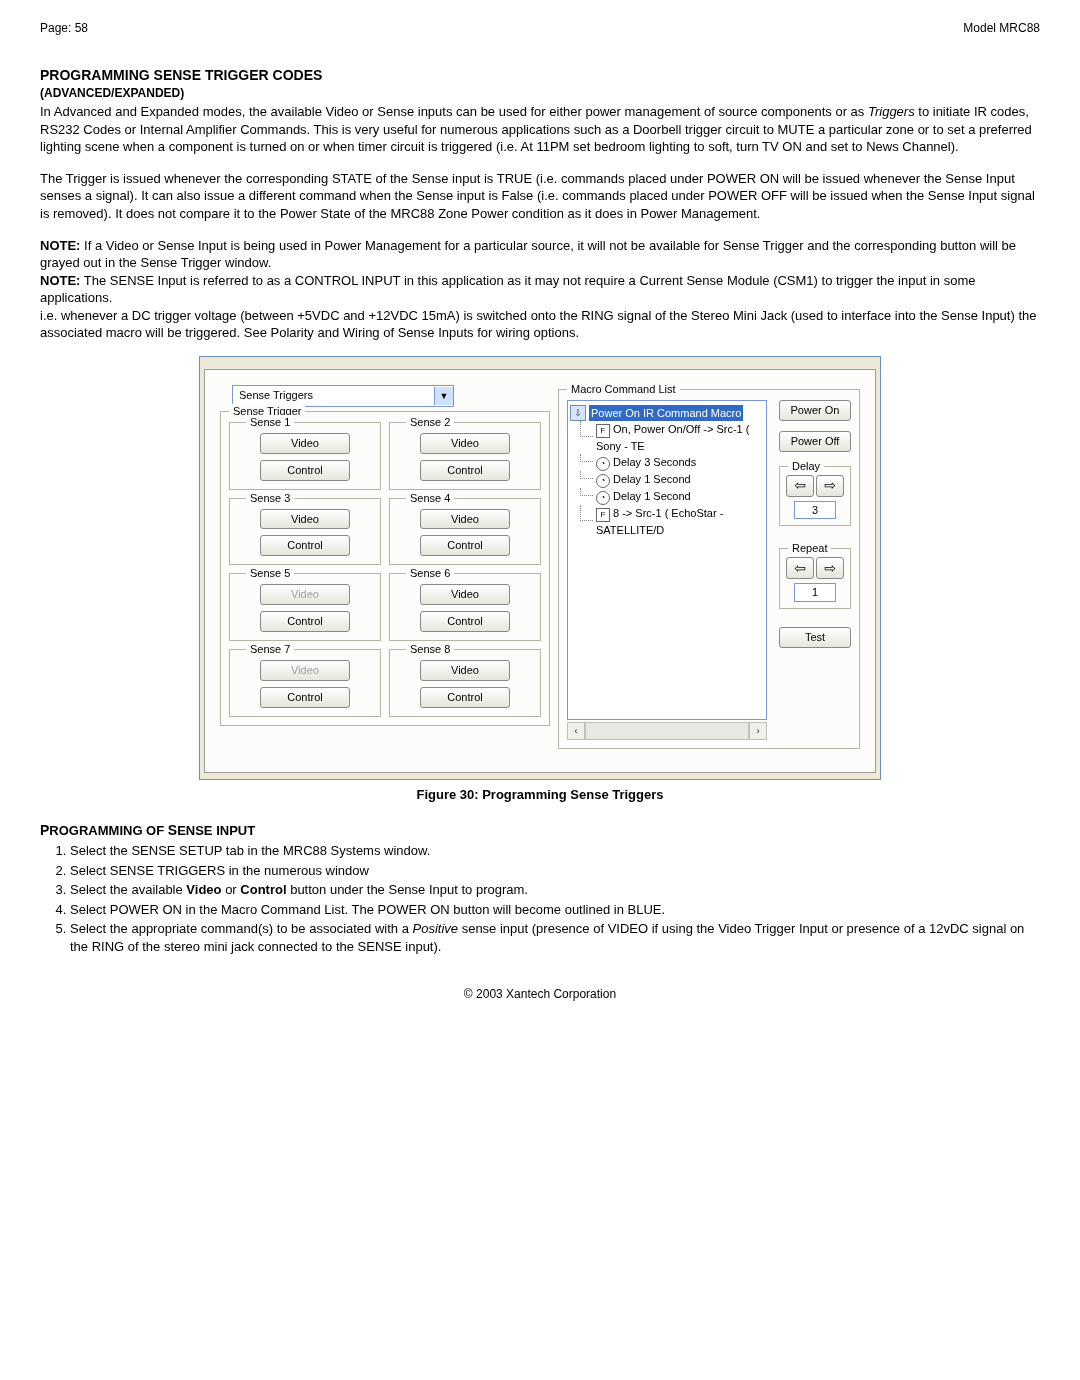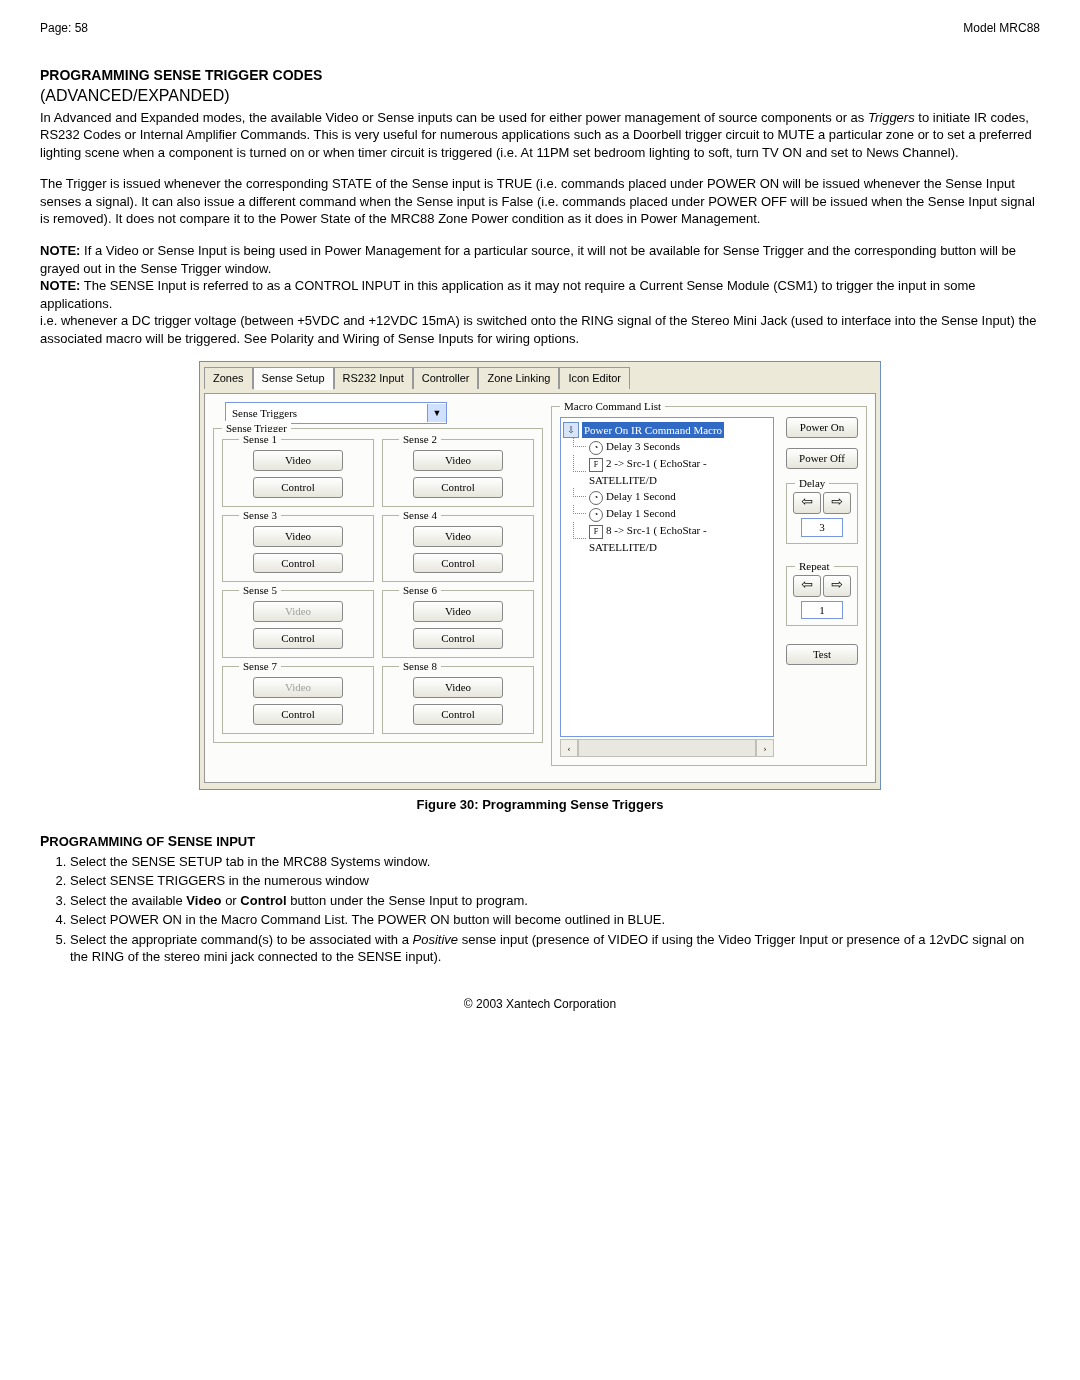--- a/index.html
+++ b/index.html
@@ -7,21 +7,21 @@
     font-size: 13px;
     margin: 0;
     padding: 20px 40px;
     background: #fff;
     color: #000;
     width: 1000px;
     line-height: 1.35;
   }
   .header-row { display: flex; justify-content: space-between; font-size: 12px; margin-bottom: 30px; }
   h2 { font-size: 14px; font-weight: bold; margin: 0; }
-  .subhead { font-size: 16px; font-weight: normal; margin: 0 0 2px 0; }
+  .subhead { font-size: 12px; font-weight: bold; margin: 0 0 2px 0; }
   p { margin: 0 0 14px 0; }
 
   .app-window {
     width: 680px;
     margin: 10px auto 6px auto;
     border: 1px solid #6a8fc0;
     background: #ece9d8;
     font-size: 11px;
     font-family: Tahoma, Arial, sans-serif;
   }
@@ -46,25 +46,24 @@
   .tabstrip span {
     display: inline-block; padding: 3px 8px;
     border: 1px solid #999; border-bottom: none;
     background: #ece9d8; font-size: 11px;
     position: relative; top: 1px;
   }
   .tabstrip span.active { background: #fcfcfa; border-bottom: 1px solid #fcfcfa; }
   .tab-panel {
     border: 1px solid #999;
     background: #fcfcfa;
-    padding: 8px;
+    padding: 15px;
     display: flex;
     gap: 8px;
-    margin: 4px 4px 6px 4px;
-    font-family: Liberation Serif, serif;
+    margin: 12px 4px 6px 4px;
   }
   .left-col { flex: 0 0 330px; }
   .right-col { flex: 1; }
 
   .dropdown-row { margin-bottom: 4px; padding-left: 12px; }
   .dropdown {
     display: inline-flex; align-items: center;
     border: 1px solid #7a96df; background: #fff;
     width: 220px; height: 20px;
   }
@@ -181,23 +180,20 @@
 <p>The Trigger is issued whenever the corresponding STATE of the Sense input is TRUE (i.e. commands placed under POWER ON will be issued whenever the Sense Input senses a signal). It can also issue a different command when the Sense input is False (i.e. commands placed under POWER OFF will be issued when the Sense Input signal is removed). It does not compare it to the Power State of the MRC88 Zone Power condition as it does in Power Management.</p>
 
 <p>
   <b>NOTE:</b><span> If a Video or Sense Input is being used in Power Management for a particular source, it will not be available for Sense Trigger and the corresponding button will be grayed out in the Sense Trigger window.</span><br>
   <b>NOTE:</b><span> The SENSE Input is referred to as a CONTROL INPUT in this application as it may not require a Current Sense Module (CSM1) to trigger the input in some applications.</span><br>
   <span>i.e. whenever a DC trigger voltage (between +5VDC and +12VDC 15mA) is switched onto the RING signal of the Stereo Mini Jack (used to interface into the Sense Input) the associated macro will be triggered. See Polarity and Wiring of Sense Inputs for wiring options.</span>
 </p>
 
 <div class="app-window">
 
-  <div class="tabstrip">
-    <span>Zones</span><span class="active">Sense Setup</span><span>RS232 Input</span><span>Controller</span><span>Zone Linking</span><span>Icon Editor</span>
-  </div>
 
   <div class="tab-panel">
 
     <div class="left-col">
       <div class="dropdown-row">
         <div class="dropdown">
           <span class="dd-text">Sense Triggers</span>
           <span class="dd-arrow">▼</span>
         </div>
       </div>
@@ -269,22 +265,22 @@
       <div class="group-box macro-box">
         <span class="legend">Macro Command List</span>
         <div class="macro-content">
           <div class="tree-wrap">
             <div class="tree">
               <div class="root">
                 <span class="iconbox">⇩</span>
                 <span class="root-label">Power On IR Command Macro</span>
               </div>
               <ul id="tree-nodes">
+                  <li><span class="node-icon">F</span><span>On, Power On/Off -&gt; Src-1 ( Sony - TE</span></li>
                   <li><span class="node-icon clock">◔</span><span>Delay 3 Seconds</span></li>
-                  <li><span class="node-icon">F</span><span>2 -&gt; Src-1 ( EchoStar - SATELLITE/D</span></li>
                   <li><span class="node-icon clock">◔</span><span>Delay 1 Second</span></li>
                   <li><span class="node-icon clock">◔</span><span>Delay 1 Second</span></li>
                   <li><span class="node-icon">F</span><span>8 -&gt; Src-1 ( EchoStar - SATELLITE/D</span></li>
                 </ul>
             </div>
             <div class="tree-scroll">
               <span class="arrow">‹</span>
               <span class="track"></span>
               <span class="arrow">›</span>
             </div>

